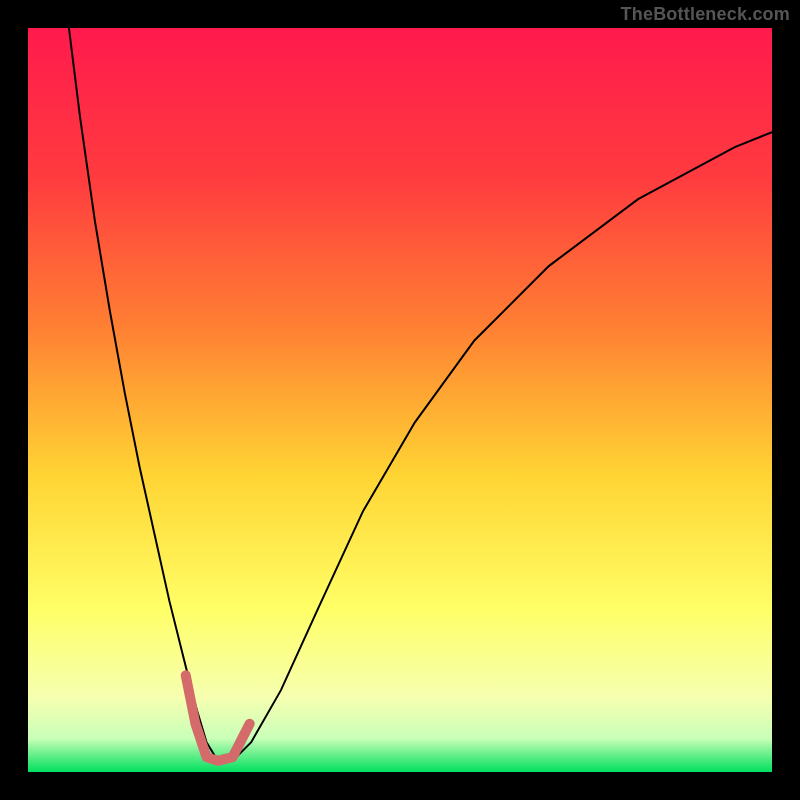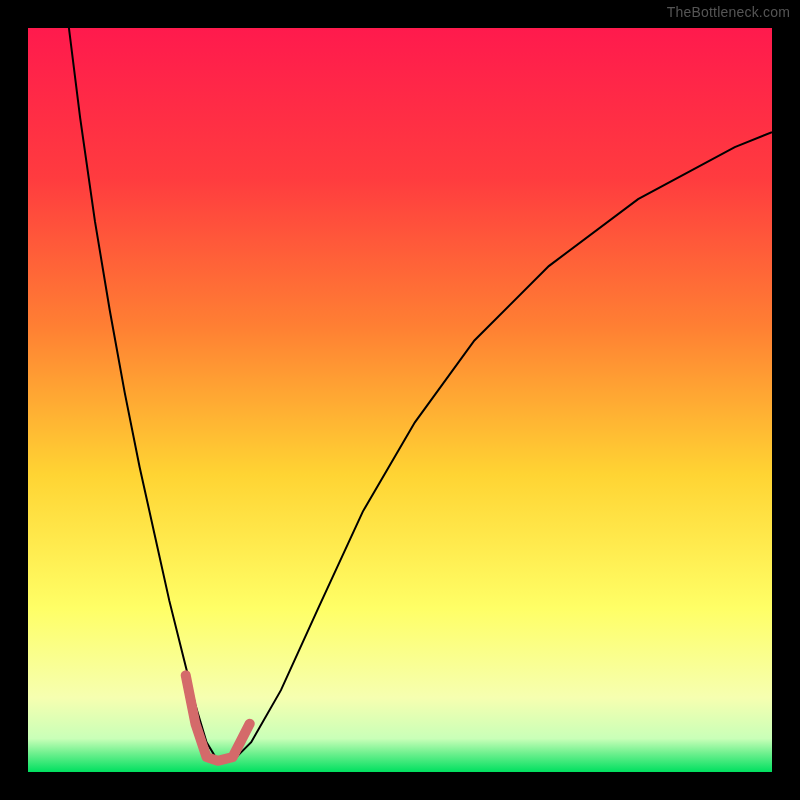--- a/index.html
+++ b/index.html
@@ -24,22 +24,22 @@
     top: 28px;
     left: 28px;
     width: 744px;
     height: 744px;
   }
   .watermark {
     position: absolute;
     top: 4px;
     right: 10px;
     color: #555;
-    font-size: 14px;
-    font-weight: 400;
+    font-size: 18px;
+    font-weight: 700;
     letter-spacing: 0.2px;
   }
   svg {
     display: block;
   }
 </style>
 </head>
 <body>
 
 <div class="frame">

